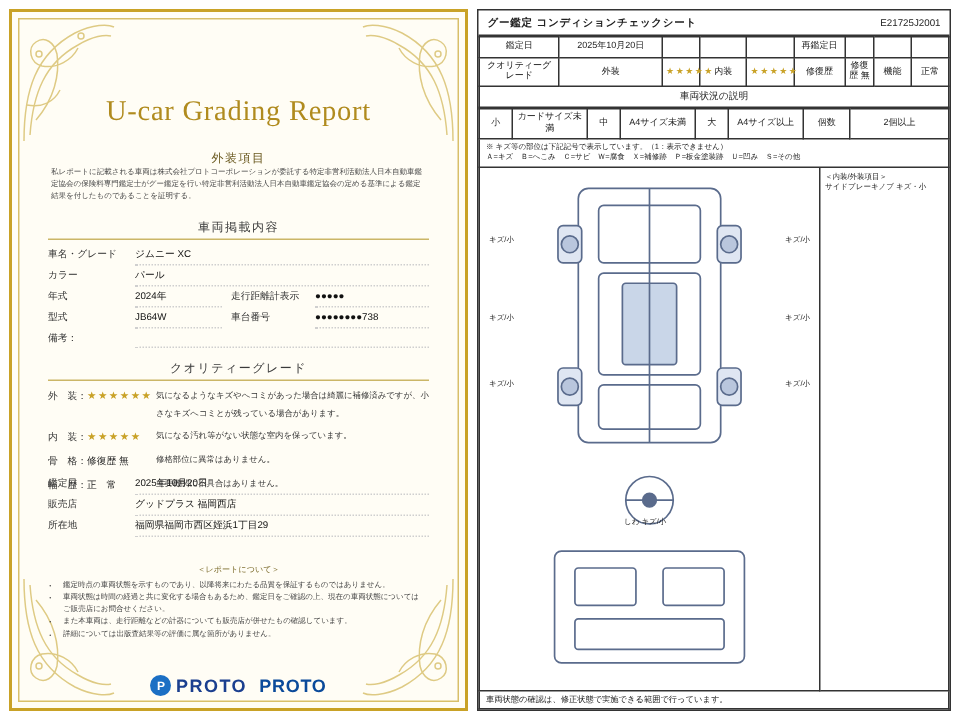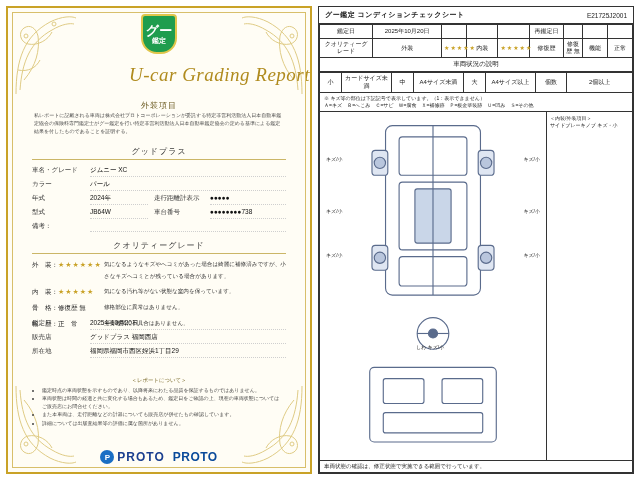--- a/index.html
+++ b/index.html
@@ -49,23 +49,22 @@
     border:2px solid #e0c64c;
     border-radius:4px 4px 16px 16px;
     display:flex; flex-direction:column; align-items:center; justify-content:center;
     color:#fff; font-size:9px; line-height:1.05; font-weight:bold;
   }
   .crest .shield .k1 { font-size:13px; }
   .crest .shield .k2 { font-size:7px; }
 
   .report-title {
     position:absolute; top:56px; left:0; right:0;
-    text-align:right;
+    text-align:center;
     font-family:"Liberation Serif", serif;
-    font-style:italic;
     font-size:19px;
     color:#b08b1e;
     letter-spacing:.5px;
   }
   .sub-title {
     position:absolute; top:92px; left:0; right:0;
     text-align:center;
     font-size:8px; color:#6b5a20; letter-spacing:1px;
   }
   .lead {
@@ -192,33 +191,27 @@
       </svg>
       <svg class="flourish fl-br" viewBox="0 0 70 90">
         <g fill="none" stroke="#d9c271" stroke-width="1">
           <path d="M6 84 C6 50 14 26 40 12 C52 6 62 6 66 8"></path>
           <path d="M10 80 C12 52 20 32 42 20 C52 14 60 13 64 14"></path>
           <path d="M14 70 C26 56 30 40 28 26 C26 18 20 14 14 18 C8 22 10 32 18 34 C28 36 38 30 42 22"></path>
           <circle cx="16" cy="26" r="2"></circle>
         </g>
       </svg>
 
-      <div class="crest">
-        <div class="shield">
-          <span class="k1">グー</span>
-          <span class="k2">鑑定</span>
-        </div>
-      </div>
 
       <div class="report-title">U-car Grading Report</div>
       <div class="sub-title">外装項目</div>
       <div class="lead">私レポートに記載される車両は株式会社プロトコーポレーションが委託する特定非営利活動法人日本自動車鑑定協会の保険料専門鑑定士がグー鑑定を行い特定非営利活動法人日本自動車鑑定協会の定める基準による鑑定結果を付したものであることを証明する。</div>
 
       <div class="block" style="top:138px;">
-        <div class="section-head">グッドプラス</div>
+        <div class="section-head">車両掲載内容</div>
 
         <div class="kv">
           <div class="k">車名・グレード</div>
           <div class="v">ジムニー XC</div>
         </div>
         <div class="kv">
           <div class="k">カラー</div>
           <div class="v">パール</div>
         </div>
         <div class="kv">

